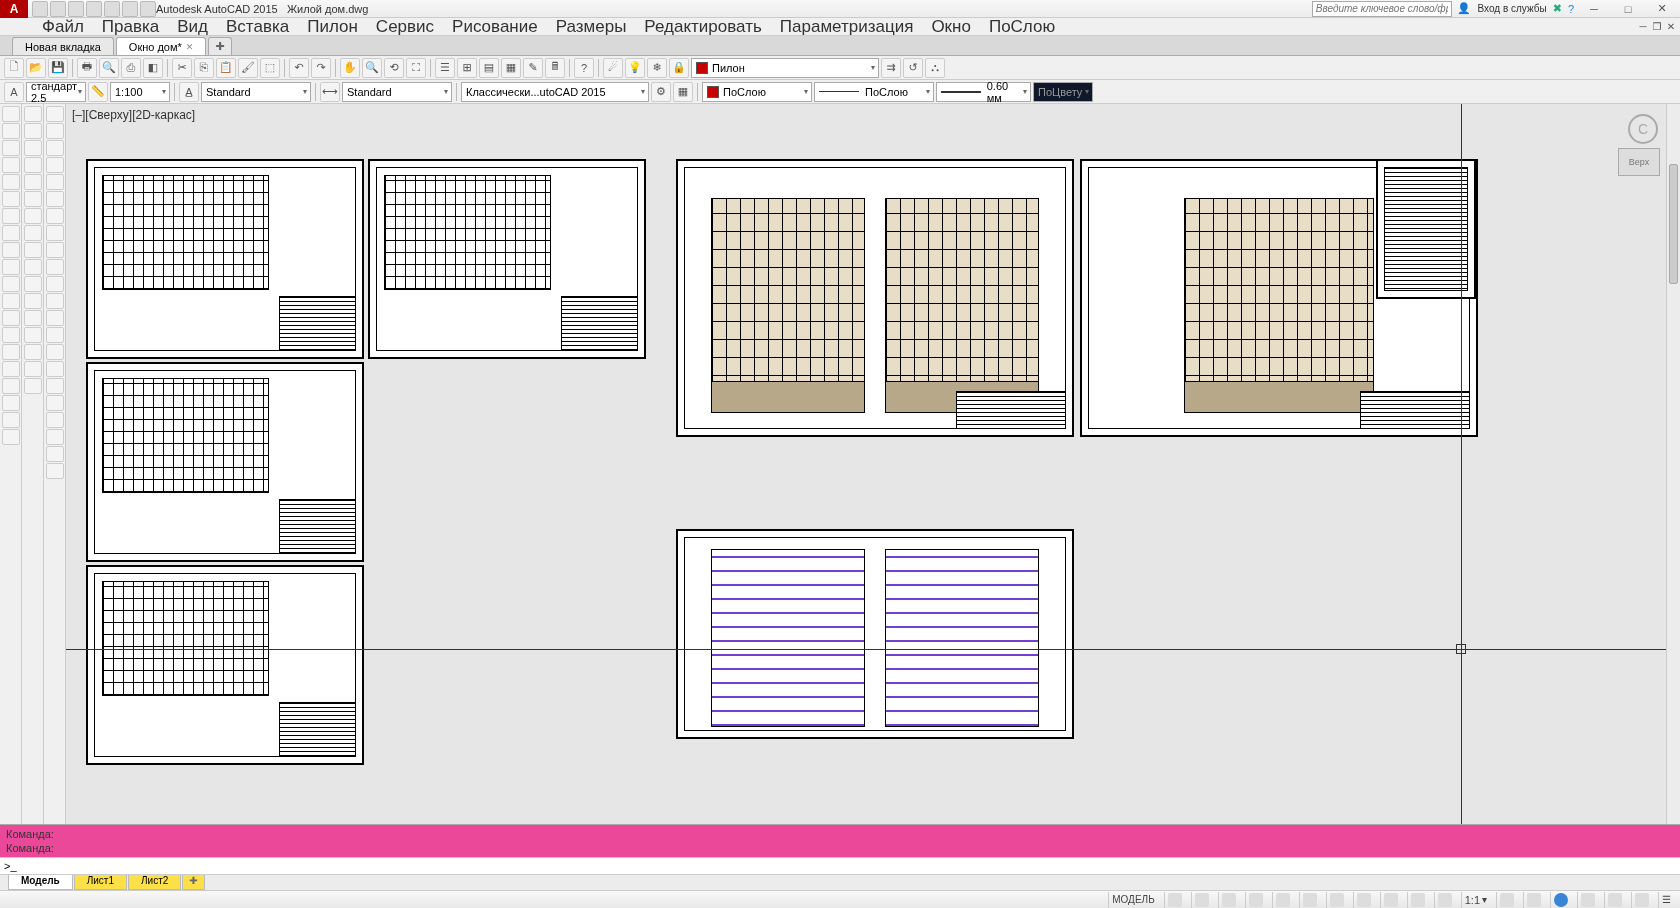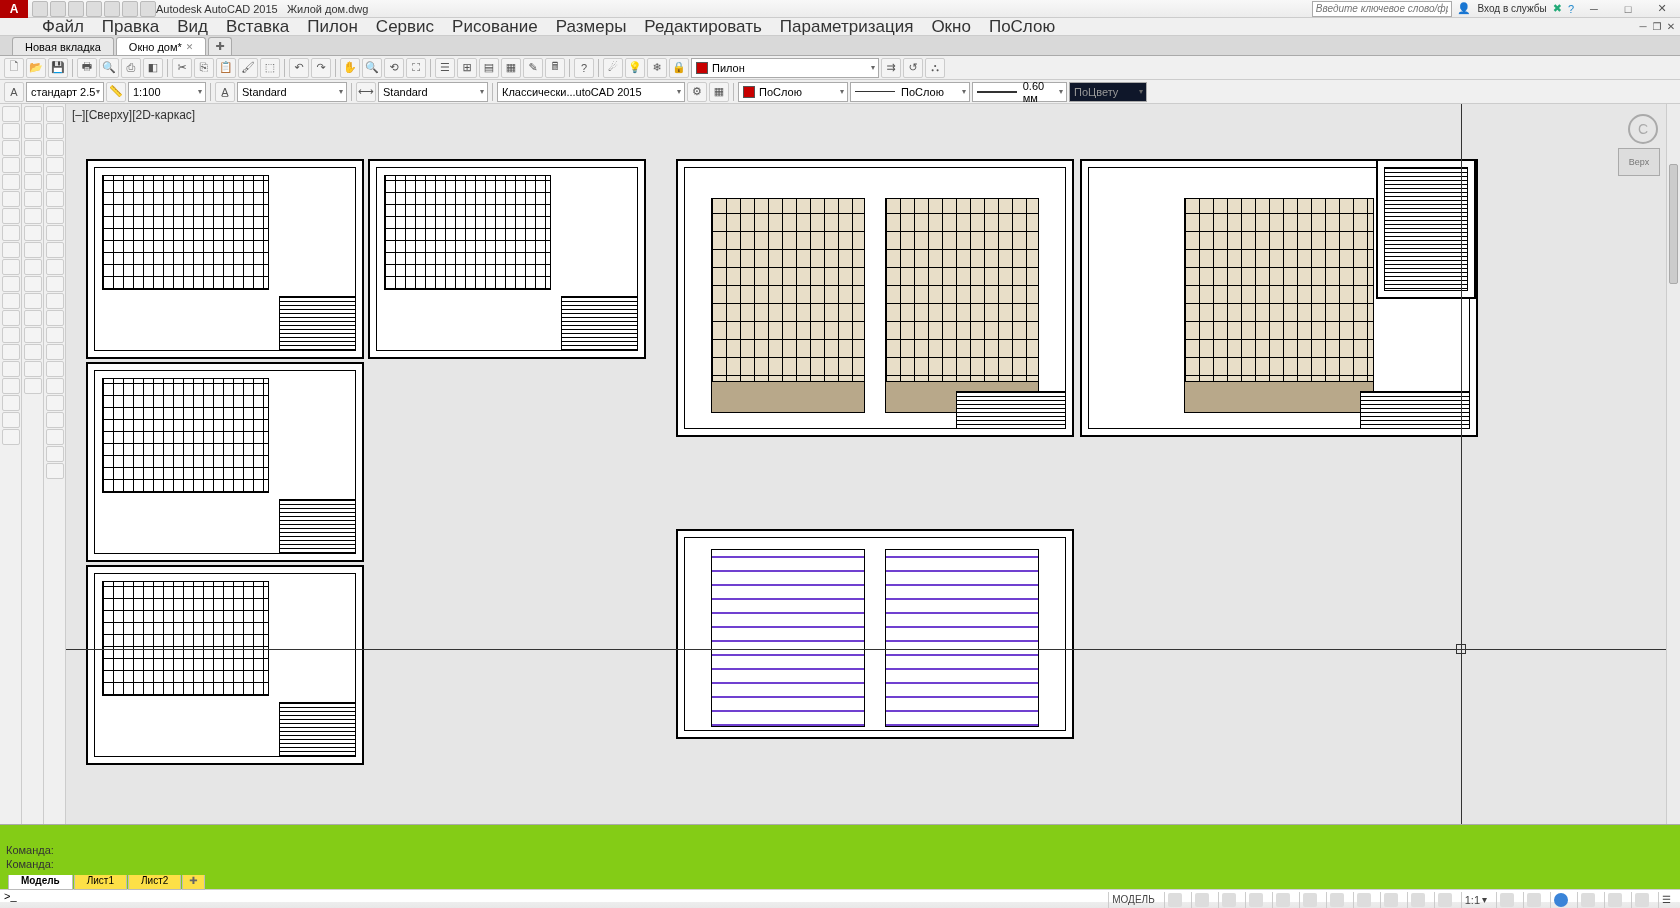--- a/index.html
+++ b/index.html
@@ -19,21 +19,21 @@
 .doctabs{height:20px;background:#d9d9d9;display:flex;align-items:flex-end;padding-left:12px;border-bottom:1px solid #aaa}
 .doctab{height:18px;padding:2px 12px;background:#e8e8e8;border:1px solid #aaa;border-bottom:none;border-radius:3px 3px 0 0;margin-right:2px;font-size:10px;display:flex;align-items:center;gap:4px}
 .doctab.active{background:#fff}
 .doctab .x{color:#888;font-size:9px}
 .doctab .plus{color:#666}
 .toolbar-row{height:24px;background:#f0f0f0;display:flex;align-items:center;padding:0 4px;gap:2px;border-bottom:1px solid #ccc}
 .tbtn{width:20px;height:20px;background:#f4f4f4;border:1px solid #ccc;border-radius:2px;display:flex;align-items:center;justify-content:center;font-size:11px;color:#555}
 .sep{width:1px;height:18px;background:#bbb;margin:0 2px}
 .combo{height:20px;border:1px solid #aaa;background:#fff;display:flex;align-items:center;padding:0 4px;font-size:10px;position:relative}
 .combo::after{content:"▾";position:absolute;right:3px;color:#666;font-size:8px}
-.combo.sm{width:78px}
+.combo.sm{width:60px}
 .combo.md{width:110px}
 .combo.lg{width:188px}
 .colorchip{width:12px;height:12px;border:1px solid #555;margin-right:4px;display:inline-block}
 .lineprev{width:40px;height:1px;background:#333;margin-right:6px;display:inline-block}
 .workspace{display:flex;height:calc(908px - 18px - 18px - 20px - 24px - 24px - 50px - 16px - 18px)}
 .tool-col{width:22px;background:#f0f0f0;border-right:1px solid #ccc;display:flex;flex-direction:column;gap:1px;padding:2px 1px}
 .tool-col .t{width:18px;height:16px;background:#f4f4f4;border:1px solid #ccc;border-radius:2px;margin:0 auto}
 .canvas-wrap{flex:1;position:relative;background:#e6e6e6}
 .viewport-label{position:absolute;left:6px;top:4px;font-size:12px;color:#333;z-index:3}
 .crosshair-h{position:absolute;left:0;right:0;top:545px;height:1px;background:#333;z-index:2}
@@ -48,21 +48,21 @@
 .sheet{position:absolute;background:#fff;border:2px solid #000}
 .sheet::before{content:"";position:absolute;inset:6px;border:1px solid #000}
 .stamp{position:absolute;right:6px;bottom:6px;width:28%;height:28%;border:1px solid #000;background:repeating-linear-gradient(#000,#000 1px,#fff 1px,#fff 4px)}
 .plan-fill{position:absolute;inset:14px 34% 34% 14px;background:#fff;border:1px solid #000;background-image:repeating-linear-gradient(90deg,#000,#000 1px,transparent 1px,transparent 10px),repeating-linear-gradient(0deg,#000,#000 1px,transparent 1px,transparent 12px)}
 .elev-fill{position:absolute;inset:18px 14px 22px 14px;display:flex;gap:20px;align-items:flex-end;justify-content:center}
 .bldg{width:42%;height:92%;background:#e8dec8;border:1px solid #000;background-image:repeating-linear-gradient(0deg,#000,#000 1px,transparent 1px,transparent 18px),repeating-linear-gradient(90deg,#000,#000 1px,transparent 1px,transparent 14px);position:relative}
 .bldg::after{content:"";position:absolute;left:0;right:0;bottom:0;height:14%;background:#b8a88a;border-top:1px solid #000}
 .section-fill{position:absolute;inset:18px 14px 10px 14px;display:flex;gap:20px;justify-content:center}
 .sect{width:42%;height:100%;border:1px solid #000;background-image:repeating-linear-gradient(0deg,#7040d0,#7040d0 2px,#fff 2px,#fff 14px),repeating-linear-gradient(90deg,#000,#000 1px,transparent 1px,transparent 16px)}
 .cmdarea{height:50px;background:#f4f4f4;border-top:1px solid #aaa;display:flex;flex-direction:column}
-.cmd-hist{flex:1;padding:18px 6px;font-size:11px;color:#333;line-height:14px;background:#84cc16}
+.cmd-hist{flex:1;padding:2px 6px;font-size:11px;color:#333;line-height:14px;background:#ec4899}
 .cmd-input{height:18px;display:flex;align-items:center;background:#fff;border-top:1px solid #ccc;padding:0 4px}
 .cmd-input .prompt{font-size:11px;margin-right:4px;display:flex;align-items:center}
 .cmd-input input{border:none;outline:none;flex:1;font-size:11px}
 .layouttabs{height:16px;background:#ececec;display:flex;align-items:center;padding-left:8px;border-top:1px solid #ccc}
 .ltab{padding:0 12px;height:15px;font-size:10px;border:1px solid #bbb;border-top:none;background:#fde047;margin-right:1px}
 .ltab.active{background:#fff;font-weight:bold}
 .ltab.plus{padding:0 6px;color:#666}
 .statusbar{height:18px;background:linear-gradient(#f8f8f8,#e8e8e8);display:flex;align-items:center;border-top:1px solid #ccc;padding:0 6px;justify-content:space-between}
 .status-left{font-size:10px}
 .status-right{display:flex;gap:6px;align-items:center}

